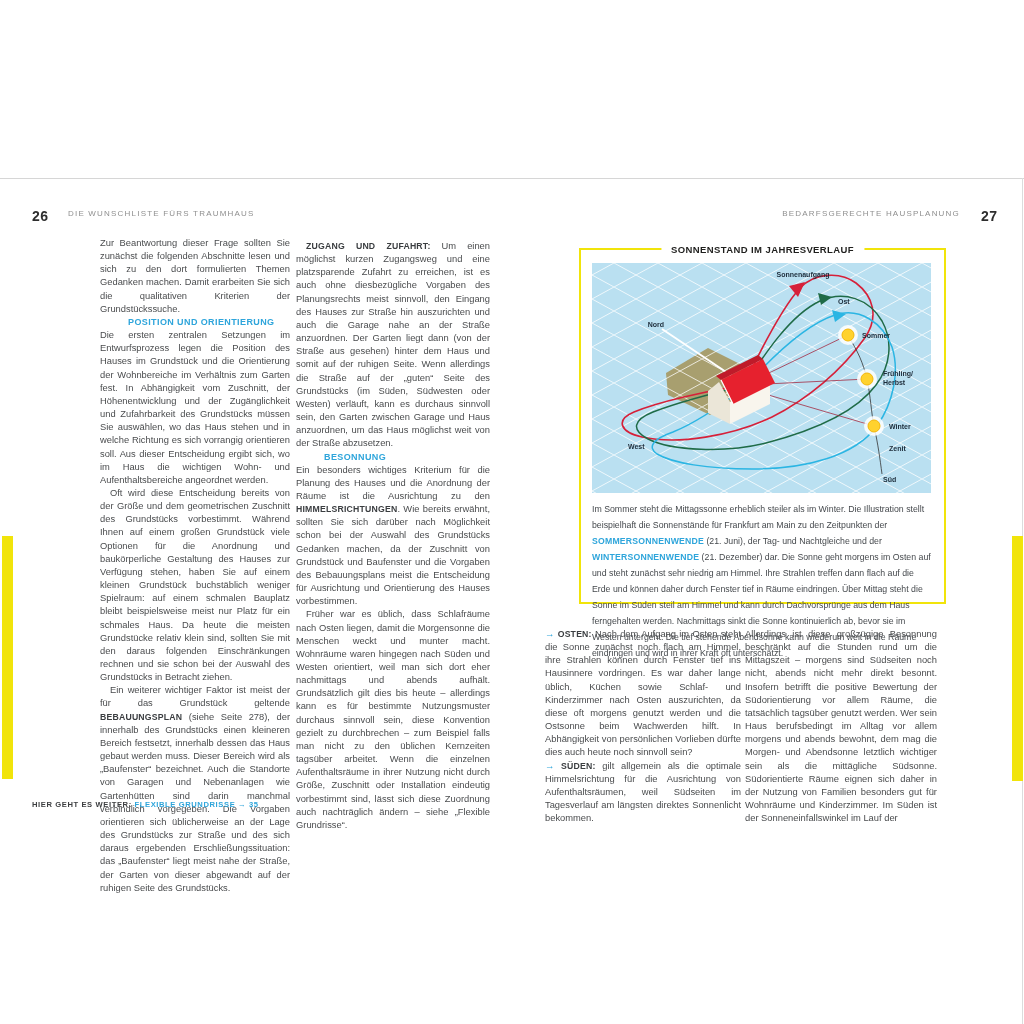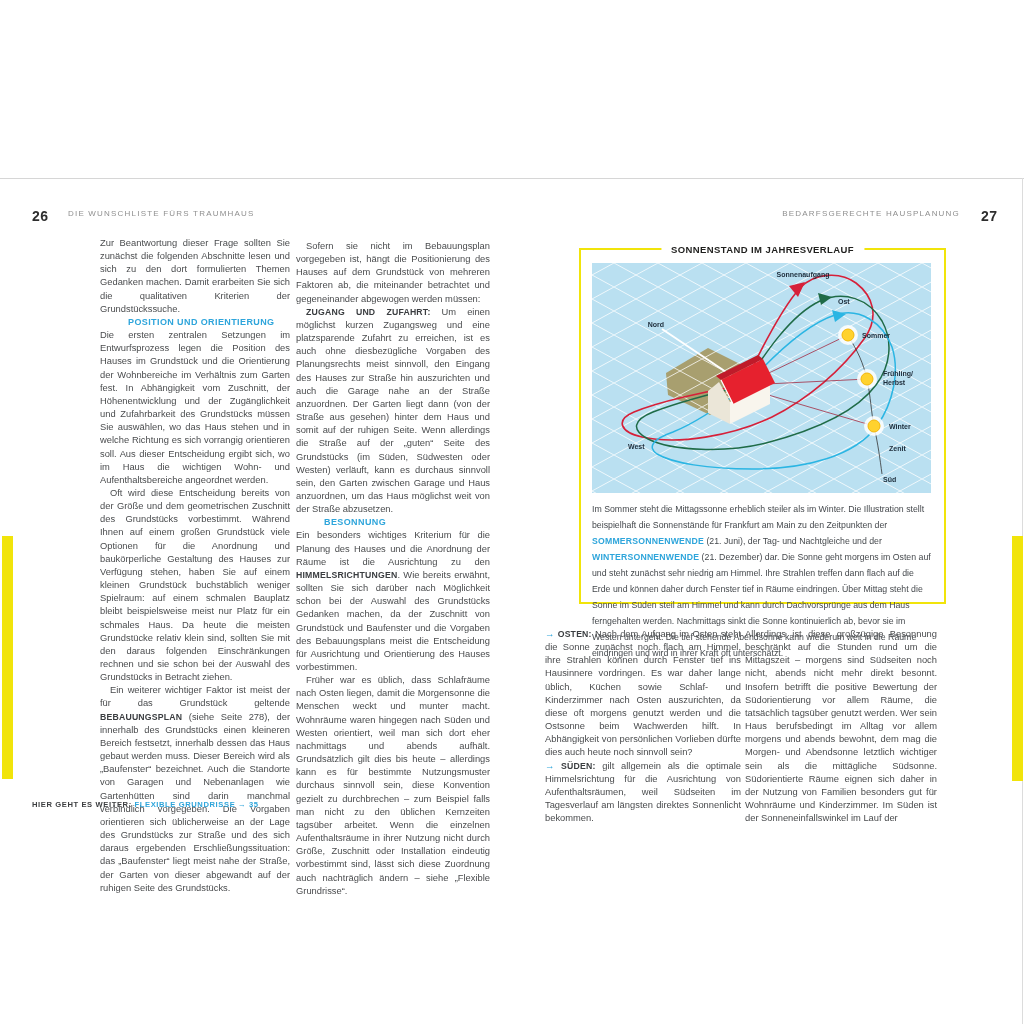--- a/index.html
+++ b/index.html
@@ -71,21 +71,20 @@
 
   <div class="col" style="left:100px; top:237px; width:190px;">
     <p>Zur Beantwortung dieser Frage sollten Sie zunächst die folgenden Abschnitte lesen und sich zu den dort formulierten Themen Gedanken machen. Damit erarbeiten Sie sich die qualitativen Kriterien der Grundstückssuche.</p>
     <p class="sechead cyan">POSITION UND ORIENTIERUNG</p>
     <p>Die ersten zentralen Setzungen im Entwurfsprozess legen die Position des Hauses im Grundstück und die Orientierung der Wohnbereiche im Verhältnis zum Garten fest. In Abhängigkeit vom Zuschnitt, der Höhenentwicklung und der Zugänglichkeit und Zufahrbarkeit des Grundstücks müssen Sie auswählen, wo das Haus stehen und in welche Richtung es sich vorrangig orientieren soll. Aus dieser Entscheidung ergibt sich, wo im Haus die wichtigen Wohn- und Aufenthaltsbereiche angeordnet werden.</p>
     <p class="ind">Oft wird diese Entscheidung bereits von der Größe und dem geometrischen Zuschnitt des Grundstücks vorbestimmt. Während Ihnen auf einem großen Grundstück viele Optionen für die Anordnung und baukörperliche Gestaltung des Hauses zur Verfügung stehen, haben Sie auf einem kleinen Grundstück buchstäblich weniger Spielraum: auf einem schmalen Bauplatz bleibt beispielsweise meist nur Platz für ein schmales Haus. Da heute die meisten Grundstücke relativ klein sind, sollten Sie mit den daraus folgenden Einschränkungen rechnen und sie schon bei der Auswahl des Grundstücks in Betracht ziehen.</p>
     <p class="ind"><span>Ein weiterer wichtiger Faktor ist meist der für das Grundstück geltende </span><span class="term">BEBAUUNGSPLAN</span><span> (siehe Seite 278), der innerhalb des Grundstücks einen kleineren Bereich festsetzt, innerhalb dessen das Haus gebaut werden muss. Dieser Bereich wird als „Baufenster“ bezeichnet. Auch die Standorte von Garagen und Nebenanlagen wie Gartenhütten sind darin manchmal verbindlich vorgegeben. Die Vorgaben orientieren sich üblicherweise an der Lage des Grundstücks zur Straße und des sich daraus ergebenden Erschließungssituation: das „Baufenster“ liegt meist nahe der Straße, der Garten von dieser abgewandt auf der ruhigen Seite des Grundstücks.</span></p>
   </div>
 
   <div class="col" style="left:296px; top:240px; width:194px;">
-    <p class="ind">Sofern sie nicht im Bebauungsplan vorgegeben ist, hängt die Positionierung des Hauses auf dem Grundstück von mehreren Faktoren ab, die miteinander betrachtet und gegeneinander abgewogen werden müssen:</p>
     <p class="ind"><span class="term">ZUGANG UND ZUFAHRT:</span><span> Um einen möglichst kurzen Zugangsweg und eine platzsparende Zufahrt zu erreichen, ist es auch ohne diesbezügliche Vorgaben des Planungsrechts meist sinnvoll, den Eingang des Hauses zur Straße hin auszurichten und auch die Garage nahe an der Straße anzuordnen. Der Garten liegt dann (von der Straße aus gesehen) hinter dem Haus und somit auf der ruhigen Seite. Wenn allerdings die Straße auf der „guten“ Seite des Grundstücks (im Süden, Südwesten oder Westen) verläuft, kann es durchaus sinnvoll sein, den Garten zwischen Garage und Haus anzuordnen, um das Haus möglichst weit von der Straße abzusetzen.</span></p>
     <p class="sechead cyan">BESONNUNG</p>
     <p><span>Ein besonders wichtiges Kriterium für die Planung des Hauses und die Anordnung der Räume ist die Ausrichtung zu den </span><span class="term">HIMMELSRICHTUNGEN</span><span>. Wie bereits erwähnt, sollten Sie sich darüber nach Möglichkeit schon bei der Auswahl des Grundstücks Gedanken machen, da der Zuschnitt von Grundstück und Baufenster und die Vorgaben des Bebauungsplans meist die Entscheidung für Ausrichtung und Orientierung des Hauses vorbestimmen.</span></p>
     <p class="ind">Früher war es üblich, dass Schlafräume nach Osten liegen, damit die Morgensonne die Menschen weckt und munter macht. Wohnräume waren hingegen nach Süden und Westen orientiert, weil man sich dort eher nachmittags und abends aufhält. Grundsätzlich gilt dies bis heute – allerdings kann es für bestimmte Nutzungsmuster durchaus sinnvoll sein, diese Konvention gezielt zu durchbrechen – zum Beispiel falls man nicht zu den üblichen Kernzeiten tagsüber arbeitet. Wenn die einzelnen Aufenthaltsräume in ihrer Nutzung nicht durch Größe, Zuschnitt oder Installation eindeutig vorbestimmt sind, lässt sich diese Zuordnung auch nachträglich ändern – siehe „Flexible Grundrisse“.</p>
   </div>
 
   <div class="footer-note">
     <span class="lbl">HIER GEHT ES WEITER:</span>
     <span class="lnk">FLEXIBLE GRUNDRISSE</span>
     <span class="lnk">→</span>

